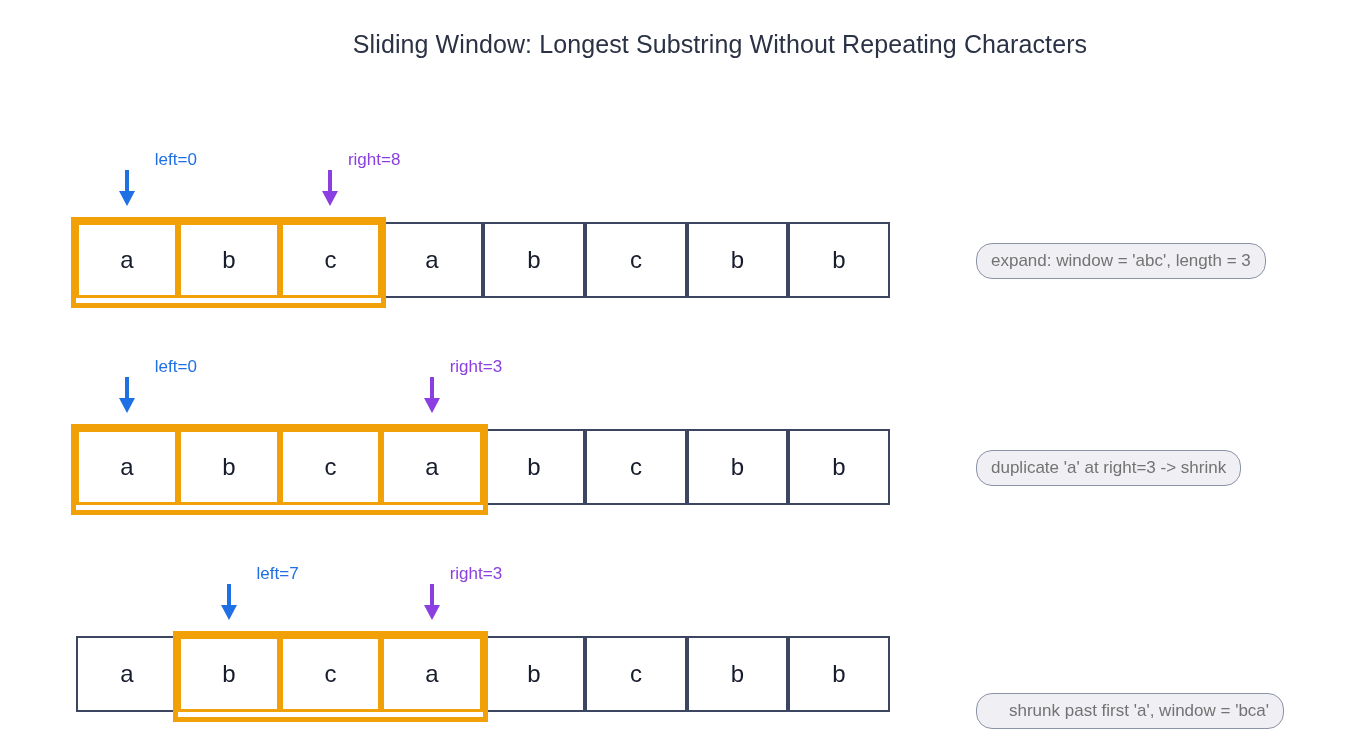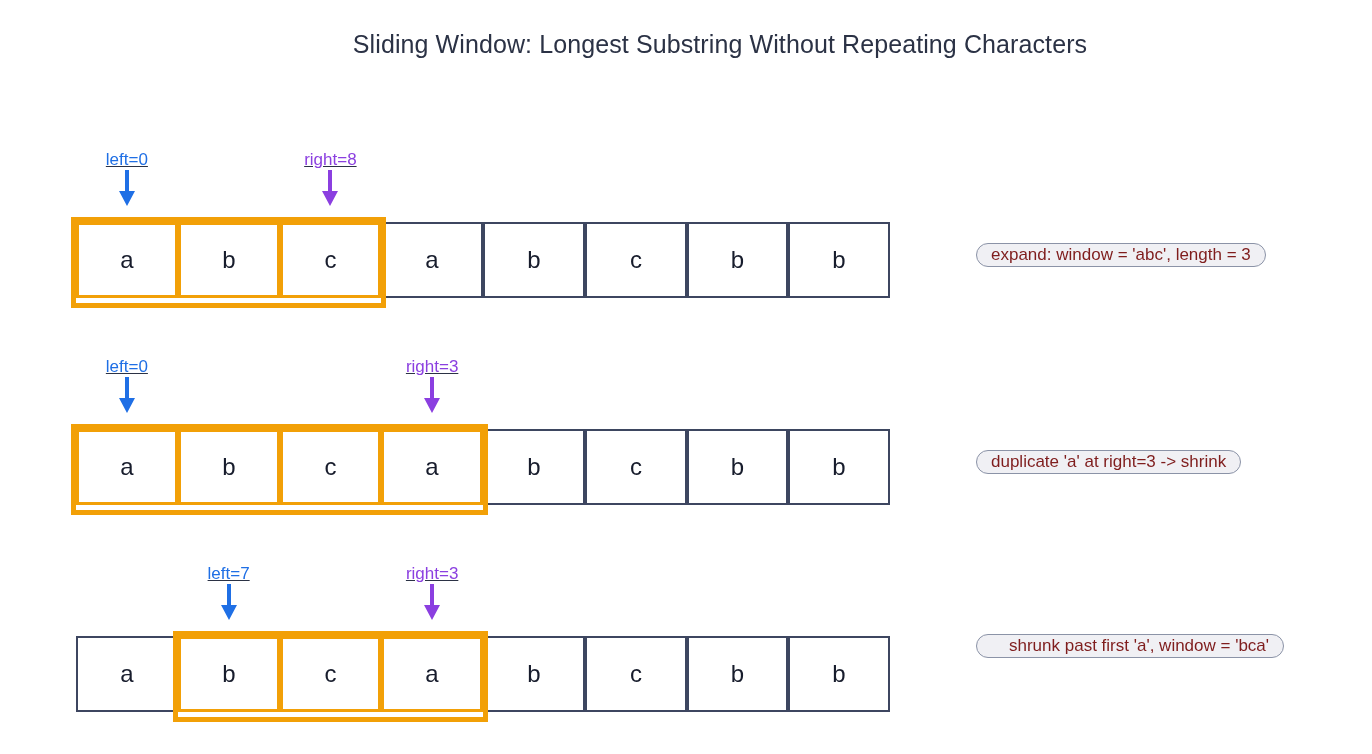--- a/index.html
+++ b/index.html
@@ -76,50 +76,49 @@
     height: 91px;
     z-index: 3;
     pointer-events: none;
   }
 
   
   .pointer {
     position: absolute;
     width: 140px;
     margin-left: -70px;
-    text-align: center;
-    text-decoration: underline;
+    text-align: right;
   }
   .pointer .ptr-label {
     font-size: 17px;
     font-weight: 400;
     line-height: 20px;
     white-space: nowrap;
   }
   .pointer .ptr-arrow {
     display: block;
     margin: 0 auto;
   }
   .pointer.left-ptr .ptr-label { color: #1f6fe5; }
   .pointer.right-ptr .ptr-label { color: #8b3fe0; }
 
   
   .annotation {
     position: absolute;
     left: 976px;
     box-sizing: border-box;
-    height: 24px;
+    height: 36px;
     padding: 0 14px;
     display: inline-flex;
     align-items: center;
     background: #f0f0f4;
     border: 1.6px solid #8b93a7;
     border-radius: 16px;
     font-size: 17px;
-    color: #7f1d1d;
+    color: #737373;
     white-space: nowrap;
   }
 </style>
 </head>
 <body>
 
 <div id="diagram-title">Sliding Window: Longest Substring Without Repeating Characters</div>
 
 <div id="rows-container">
     <div class="row" style="top: 222px;">
@@ -198,14 +197,14 @@
         </svg>
       </div>
       <div class="pointer right-ptr" style="left: 432.125px; top: -72px;">
         <div class="ptr-label">right=3</div>
         <svg width="16" height="36" viewBox="0 0 16 36" class="ptr-arrow">
           <rect x="6" y="0" width="4" height="24" fill="#8b3fe0"></rect>
           <polygon points="8,36 0,21 16,21" fill="#8b3fe0"></polygon>
         </svg>
       </div>
     </div>
-    <div class="annotation" style="top: 634px; padding-left: 32px;">shrunk past first 'a', window = 'bca'</div>
+    <div class="annotation" style="top: 693px; padding-left: 32px;">shrunk past first 'a', window = 'bca'</div>
   </div>
 
 </body></html>

